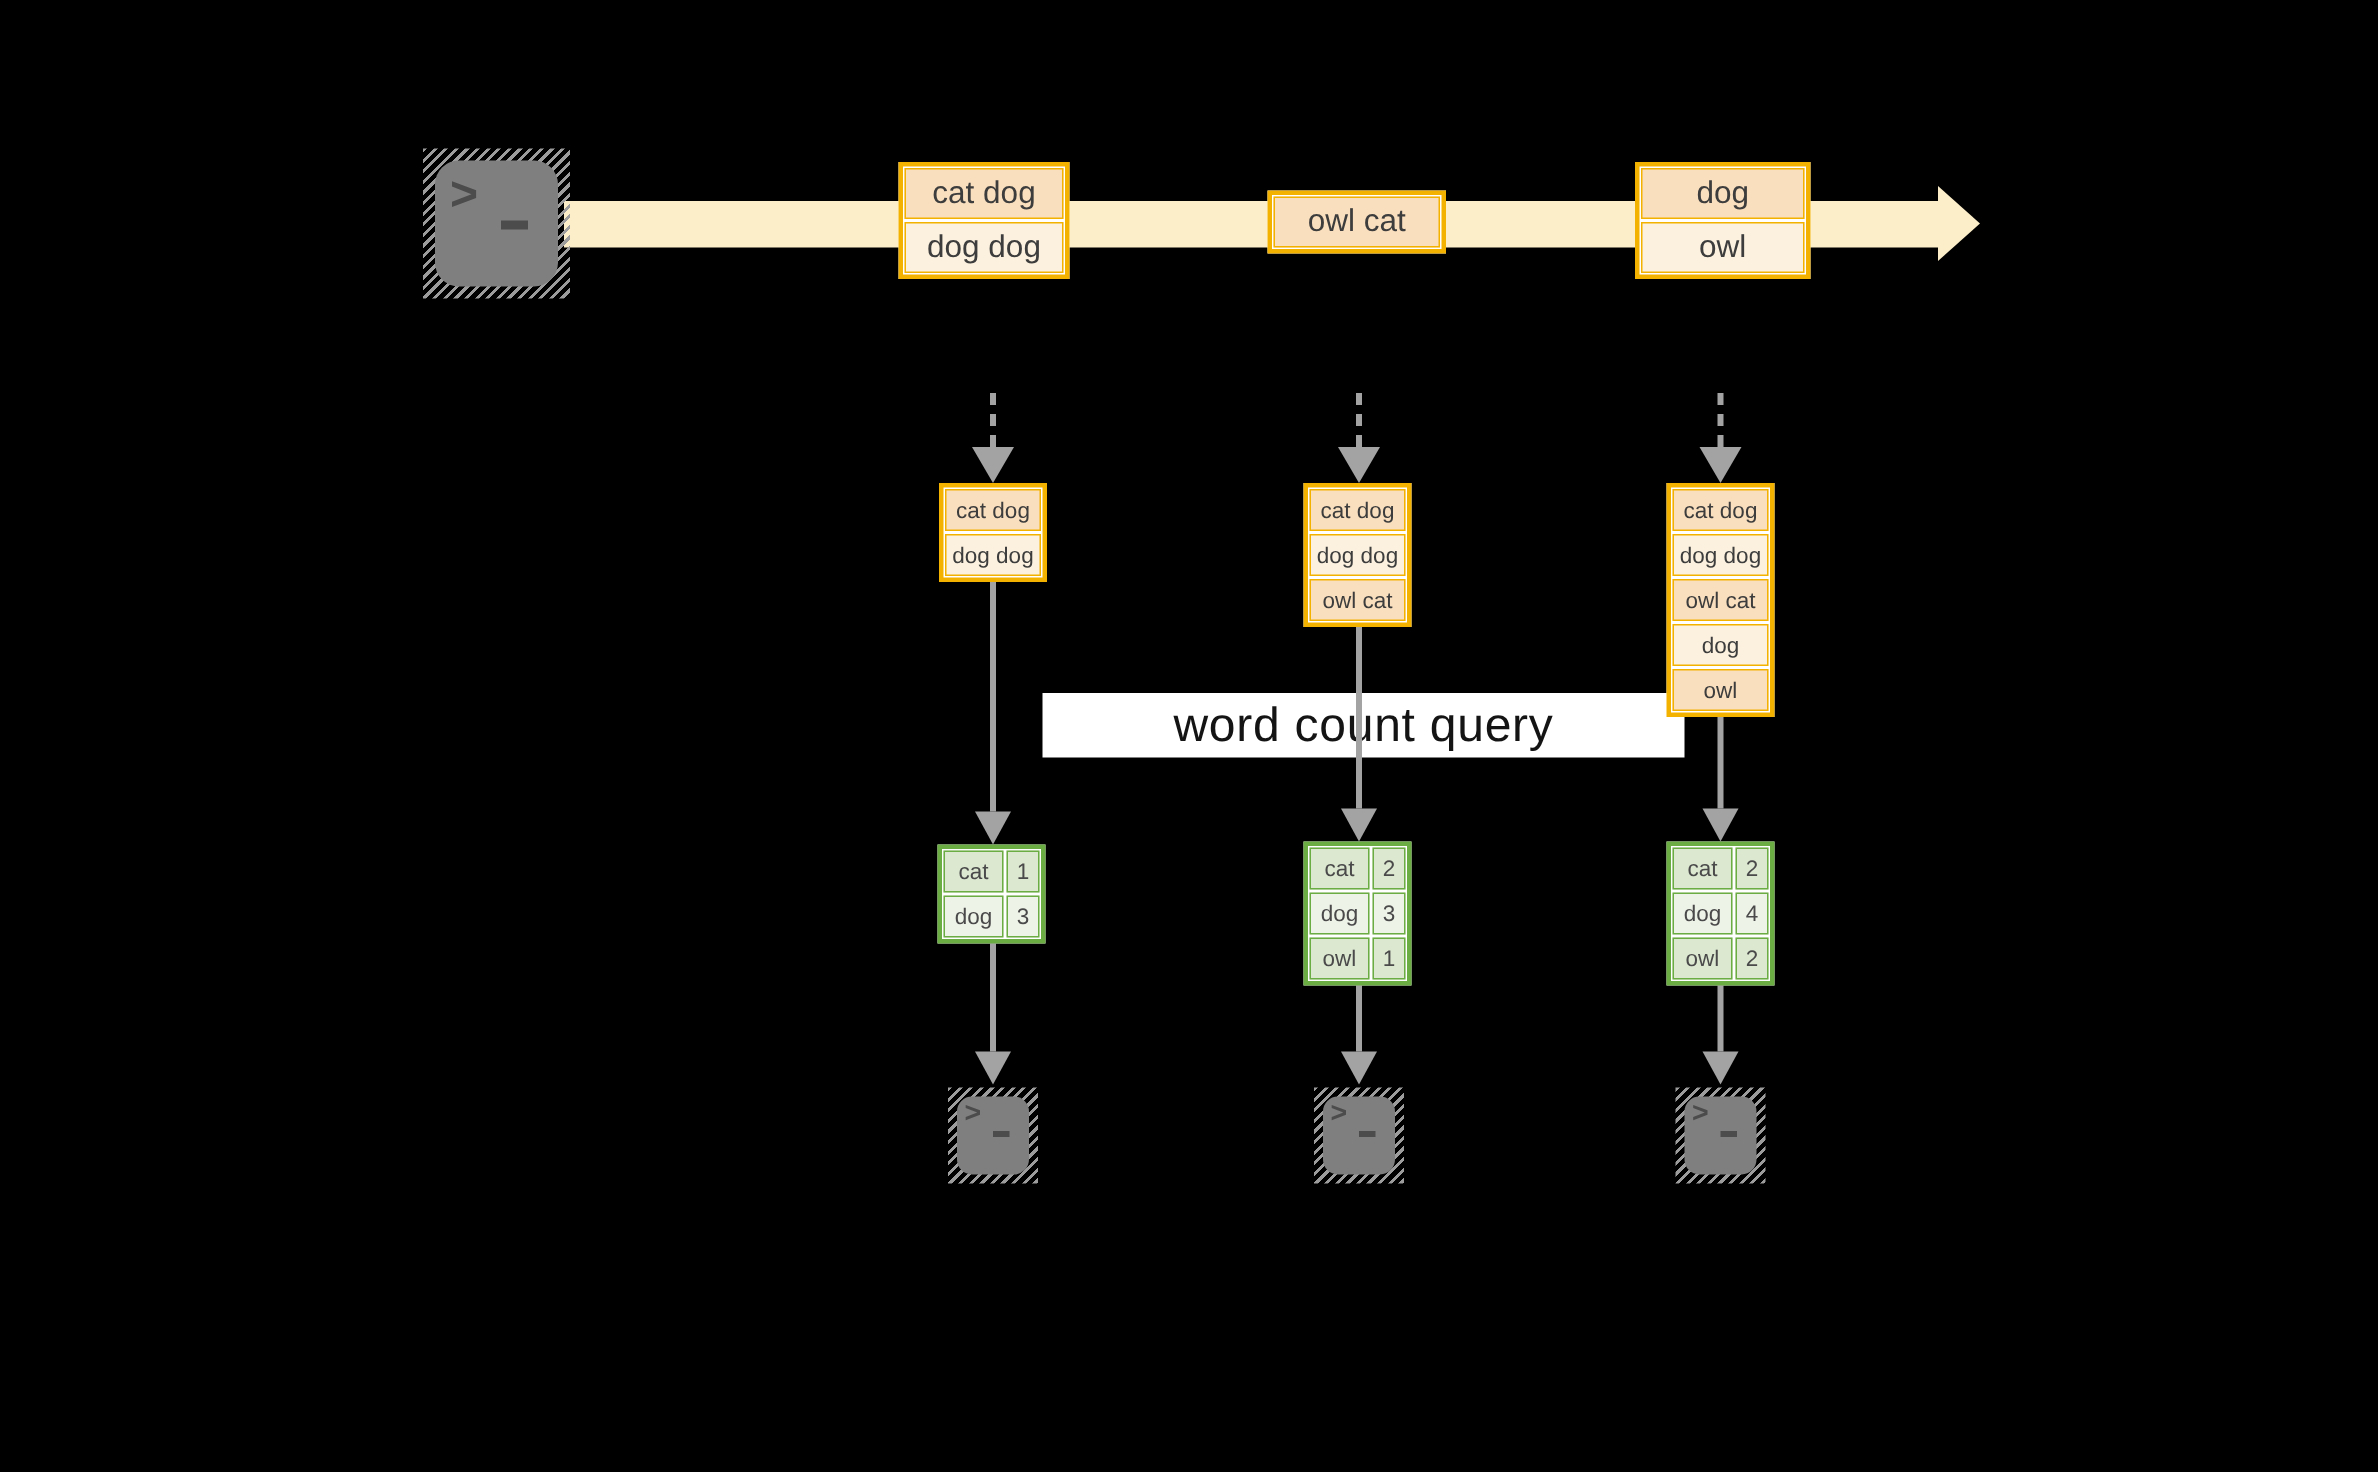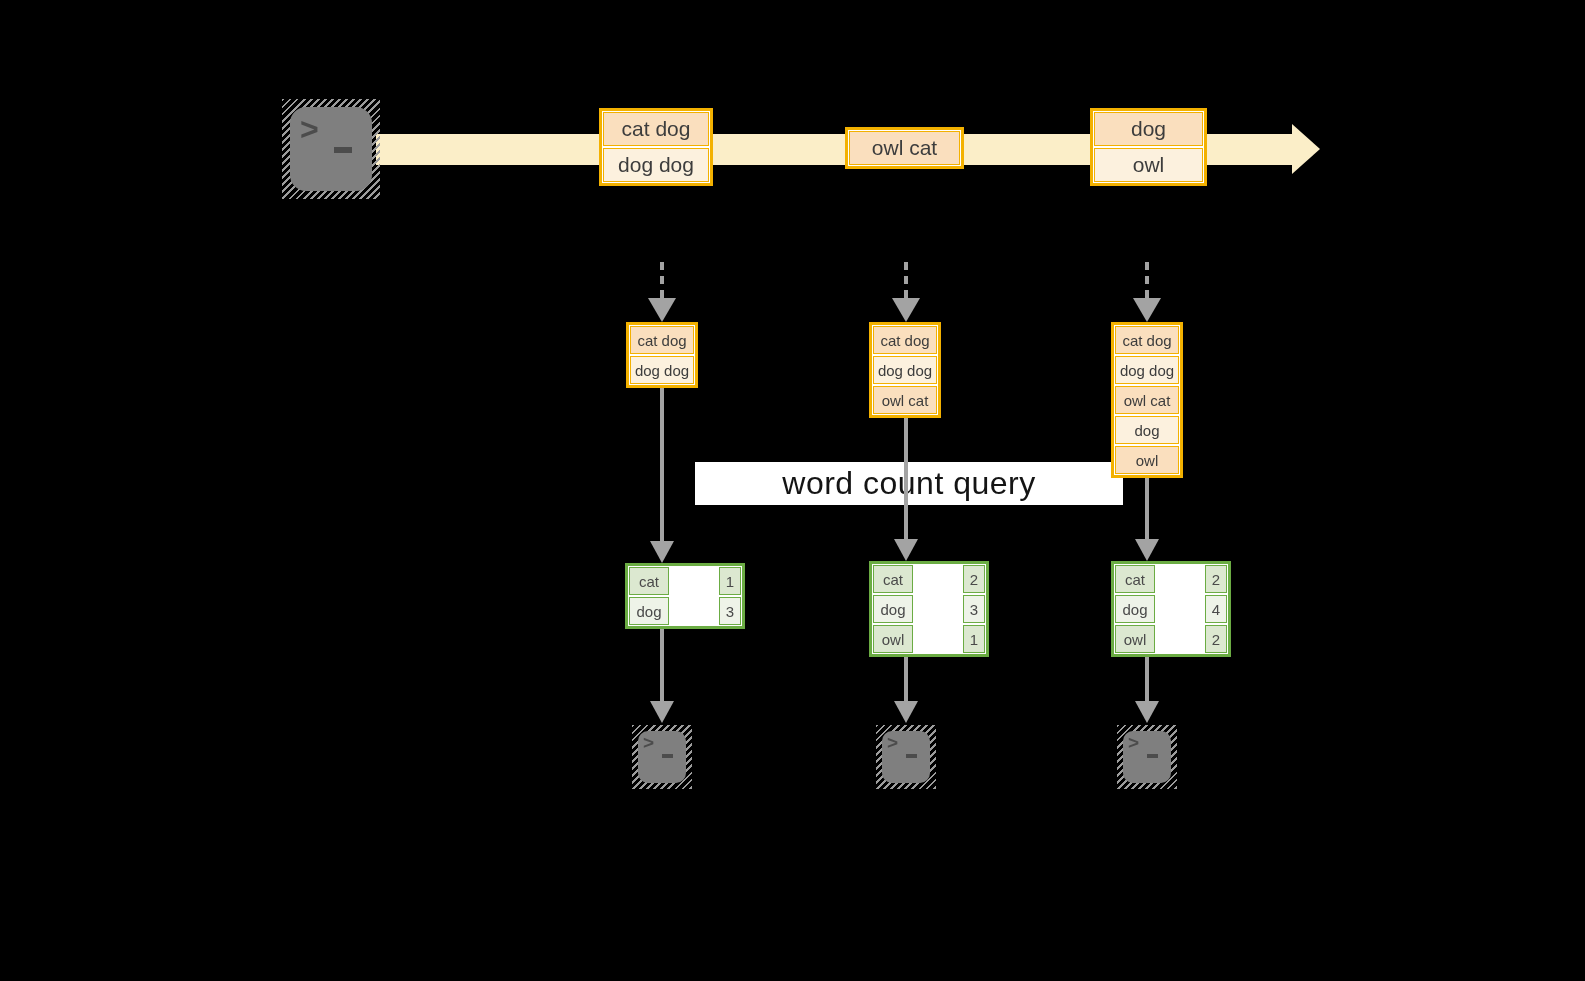--- a/index.html
+++ b/index.html
@@ -44,21 +44,21 @@
   .vhead{position:absolute;width:0;height:0;z-index:2;
     border-left:12px solid transparent;border-right:12px solid transparent;border-top:22px solid var(--gray);}
   .vhead.dashhead{border-left-width:14px;border-right-width:14px;border-top-width:24px;}
   
   .query-band{position:absolute;left:695px;top:462px;width:428px;height:43px;background:var(--label_bg);
     z-index:1;display:flex;align-items:center;justify-content:center;}
   .query-band span{font-size:32px;color:#141414;letter-spacing:0.5px;}
   
   .gtable{position:absolute;z-index:3;box-sizing:border-box;border:3px solid var(--green);
     background:#fff;display:flex;flex-direction:column;}
-  .grow{display:flex;gap:48px;}
+  .grow{display:flex;}
   .gcell{margin:1px;border:1px solid var(--green);height:26px;display:flex;align-items:center;justify-content:center;
     font-size:15px;color:#4A4A4A;}
   .gcell.word{width:38px;}
   .gcell.num{width:20px;}
   .grow:nth-child(odd) .gcell{background:var(--sage);}
   .grow:nth-child(even) .gcell{background:var(--sage_light);}
 </style>
 </head>
 <body>
 

